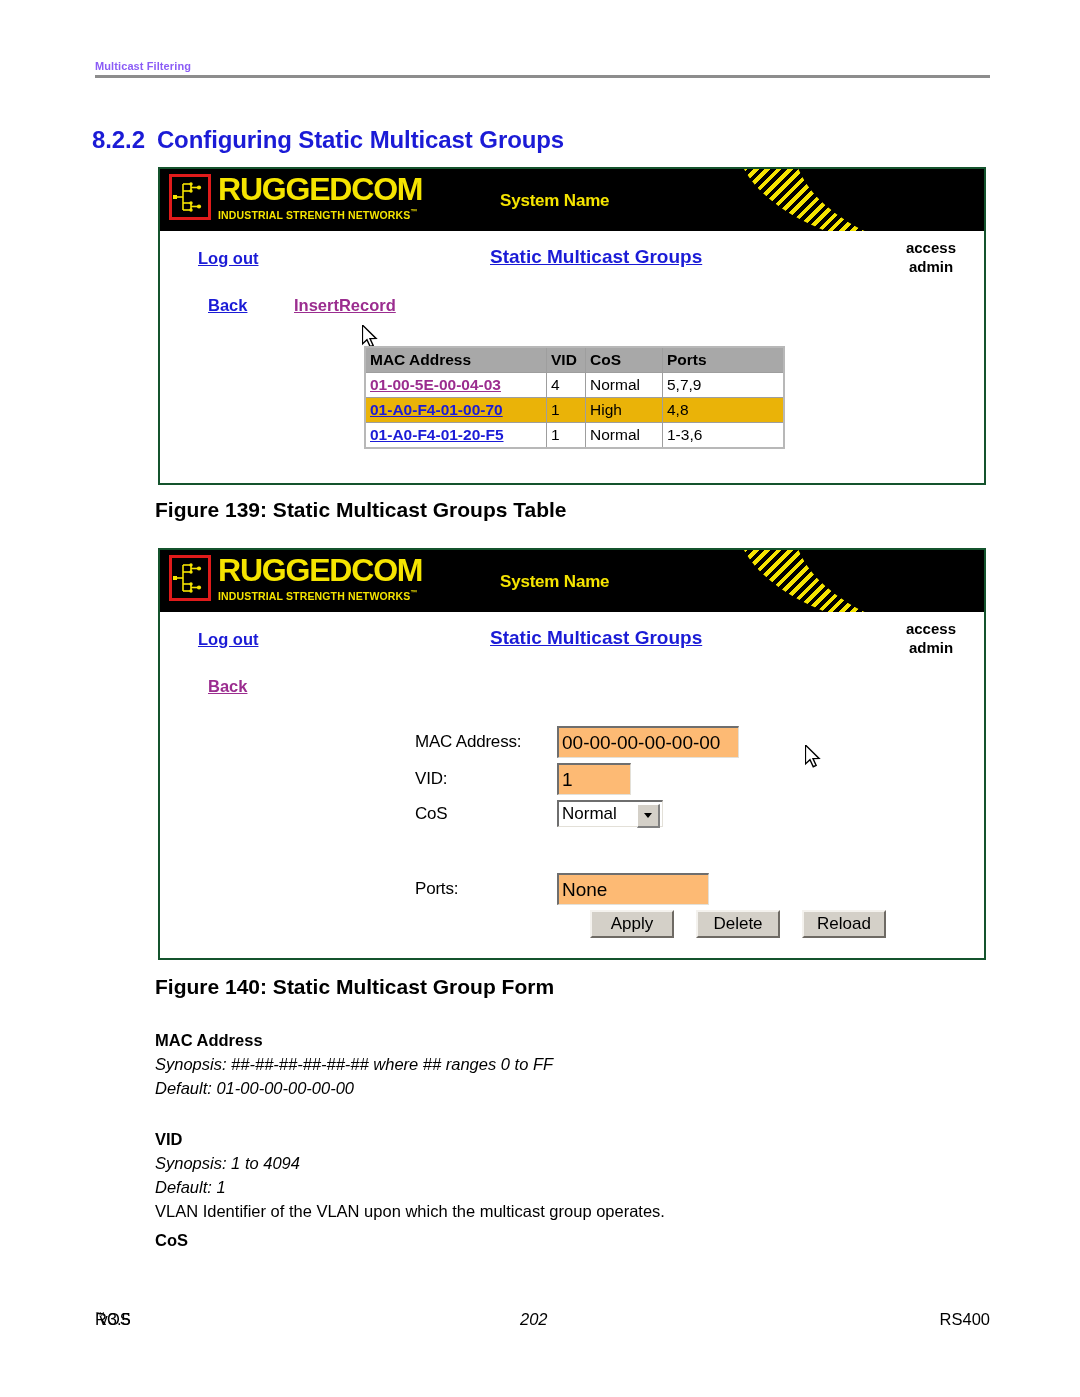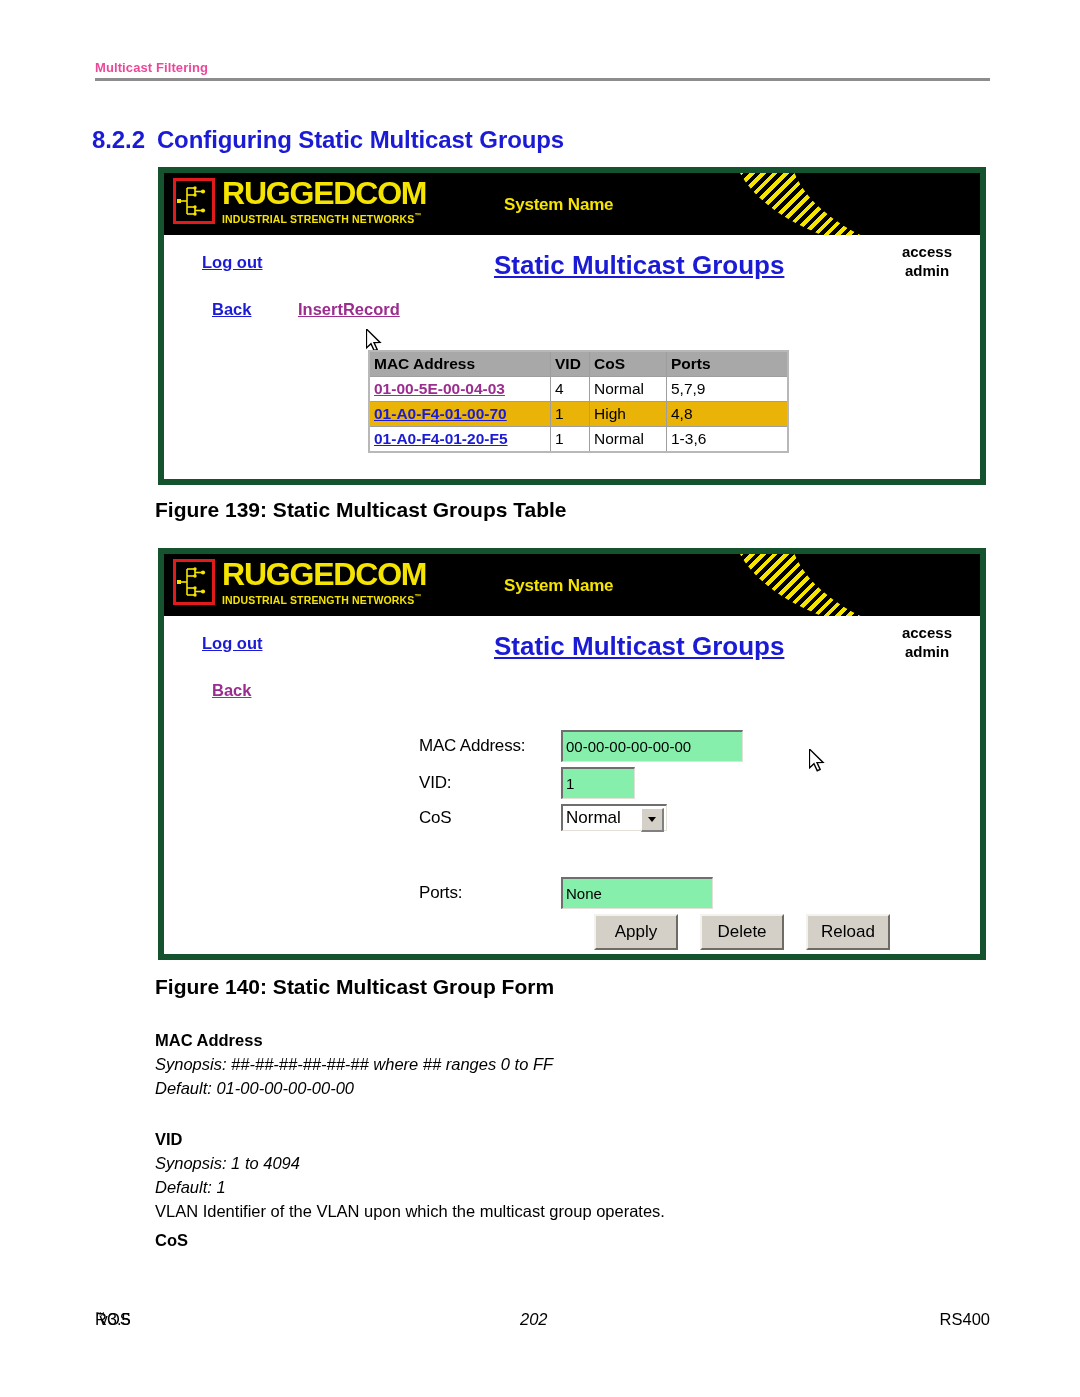--- a/index.html
+++ b/index.html
@@ -17,24 +17,24 @@
   }
 
   
   .running-head {
     position: absolute;
     left: 95px;
     top: 60px;
     width: 895px;
   }
   .running-head .rh-text {
-    font-size: 13px;
+    font-size: 11px;
     font-weight: bold;
     letter-spacing: 0.1px;
-    color: #ec4899;
+    color: #8b5cf6;
   }
   .running-head .rh-rule {
     margin-top: 3px;
     height: 3px;
     background: #8d8d8d;
     width: 895px;
   }
 
   
   .section-heading {
@@ -45,21 +45,21 @@
     font-size: 24px;
     font-weight: bold;
     letter-spacing: -0.1px;
     white-space: nowrap;
   }
   .section-heading .sec-num { margin-right: 12px; }
 
   
   .shot {
     position: absolute;
-    border: 6px solid #14532d;
+    border: 2px solid #14532d;
     background: #ffffff;
     box-sizing: border-box;
     overflow: hidden;
   }
   #shot-table { left: 158px; top: 167px; width: 828px; height: 318px; }
   #shot-form  { left: 158px; top: 548px; width: 828px; height: 412px; }
 
   
   .banner {
     position: relative;
@@ -153,21 +153,21 @@
     font-weight: bold;
     text-decoration: underline;
     white-space: nowrap;
     cursor: pointer;
   }
   .page-title-link {
     position: absolute;
     left: 330px;
     top: 15px;
     color: #1b1bd6;
-    font-size: 26px;
+    font-size: 19px;
     font-weight: bold;
     text-decoration: underline;
     white-space: nowrap;
     cursor: pointer;
   }
   .access-block {
     position: absolute;
     right: 28px;
     top: 7px;
     text-align: center;
@@ -249,23 +249,23 @@
     color: #000;
     letter-spacing: -0.2px;
     white-space: nowrap;
   }
   .fld {
     box-sizing: border-box;
     border-top: 2px solid #6e6e6e;
     border-left: 2px solid #6e6e6e;
     border-right: 1px solid #e3e0d8;
     border-bottom: 1px solid #e3e0d8;
-    background: #86efac;
+    background: #fdba74;
     font-family: "Liberation Sans", sans-serif;
-    font-size: 15px;
+    font-size: 19px;
     color: #000;
     padding: 1px 2px 1px 3px;
     height: 32px;
     line-height: 22px;
     outline: none;
   }
   .fld-mac { width: 182px; }
   .fld-vid { width: 74px; }
   .fld-ports { width: 152px; }
 
@@ -310,21 +310,21 @@
   .btn-row {
     position: absolute;
     left: 430px;
     top: 198px;
     display: flex;
     gap: 22px;
   }
   .btn {
     box-sizing: border-box;
     min-width: 84px;
-    height: 36px;
+    height: 28px;
     background: #d4d0c8;
     border-top: 2px solid #f4f2ee;
     border-left: 2px solid #f4f2ee;
     border-right: 2px solid #6e6a64;
     border-bottom: 2px solid #6e6a64;
     font-family: "Liberation Sans", sans-serif;
     font-size: 17px;
     color: #000;
     display: flex;
     align-items: center;

